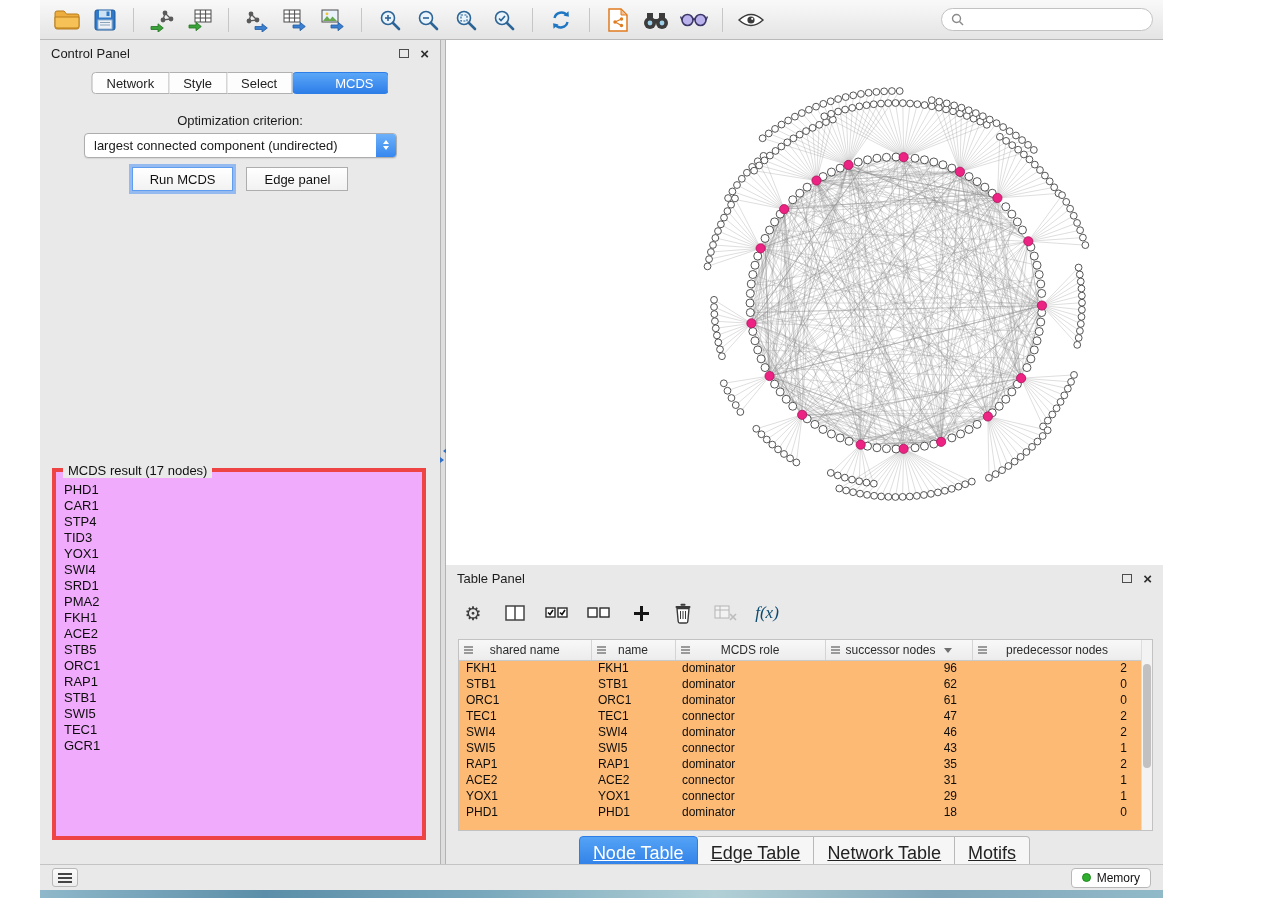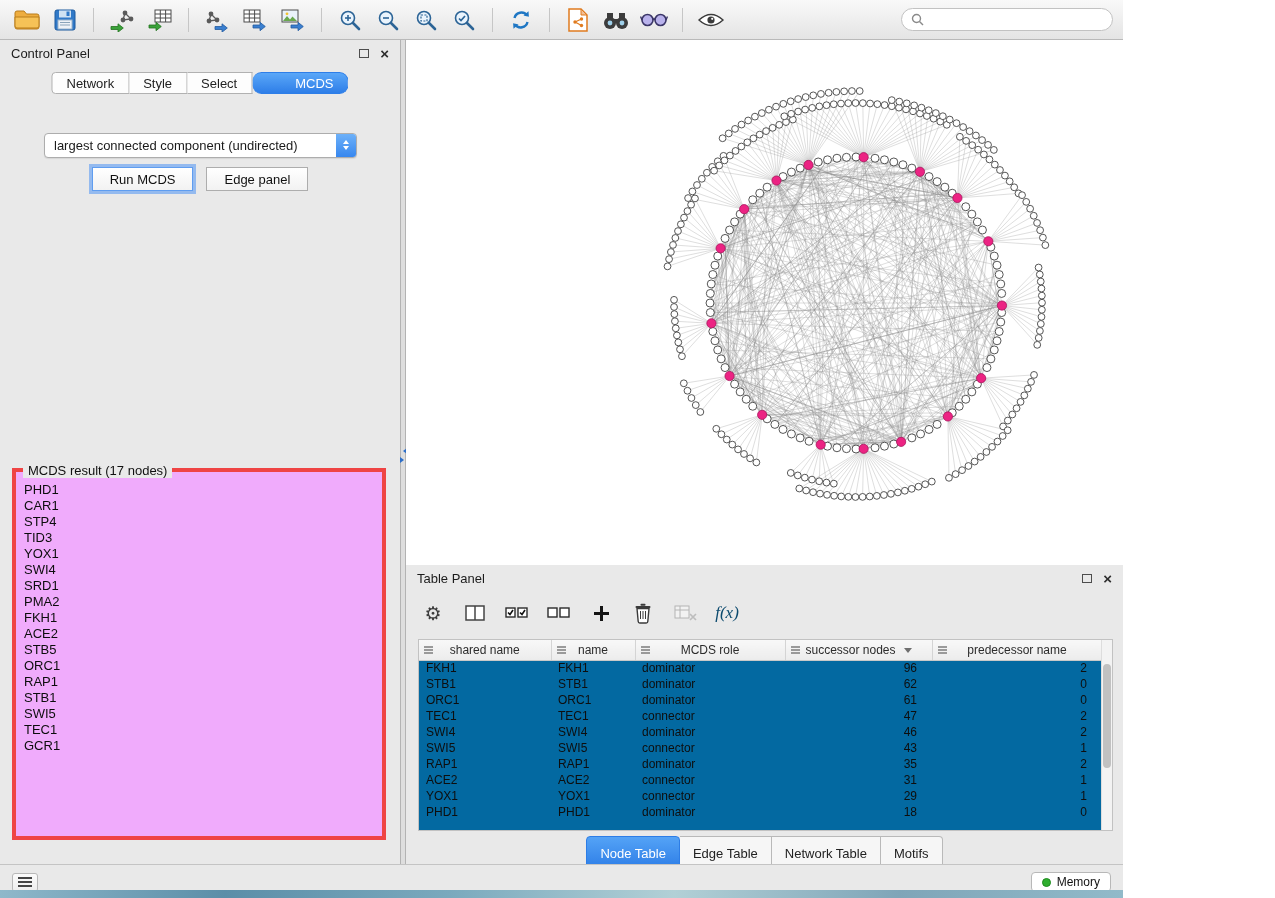--- a/index.html
+++ b/index.html
@@ -1,36 +1,36 @@
 <!DOCTYPE html>
 <html><head>
 <meta charset="utf-8">
 <style>
   *{margin:0;padding:0;box-sizing:border-box;}
   html,body{width:1275px;height:898px;overflow:hidden;}
-  .app{position:relative;width:1123px;height:898px;background:#e9e9e9;font-family:"Liberation Sans",sans-serif;color:#1a1a1a;-webkit-font-smoothing:antialiased;}
+  .app{position:relative;width:1123px;height:898px;background:#e9e9e9;font-family:"Liberation Sans",sans-serif;color:#1a1a1a;margin-left:40px;-webkit-font-smoothing:antialiased;}
 
   
   .toolbar{position:absolute;left:0;top:0;right:0;height:40px;background:linear-gradient(#f9f9f9,#e4e4e4);border-bottom:1px solid #b9b9b9;display:flex;align-items:center;padding:0 10px;gap:4px;}
   .tbtn{width:34px;height:30px;display:flex;align-items:center;justify-content:center;border-radius:4px;flex:0 0 auto;}
   .tsep{width:1px;height:24px;background:#c6c6c6;margin:0 7px;flex:0 0 auto;}
   .search-box{margin-left:auto;width:212px;height:23px;background:#fff;border:1px solid #c2c2c2;border-radius:12px;display:flex;align-items:center;padding:0 9px;gap:6px;}
   .search-box input{border:none;outline:none;flex:1;font-size:12px;background:transparent;font-family:"Liberation Sans",sans-serif;}
 
   
   .control-panel{position:absolute;top:40px;left:0;width:401px;height:824px;background:#e9e9e9;border-right:1px solid #b3b3b3;}
   .panel-header{height:26px;display:flex;align-items:center;padding:0 11px;font-size:13px;color:#1c1c1c;}
   .win-btns{margin-left:auto;display:flex;align-items:center;gap:11px;}
   .float-box{width:10px;height:9px;border:1.6px solid #4d4d4d;display:inline-block;}
   .close-x{font-size:15px;font-weight:bold;color:#2e2e2e;line-height:1;}
   .cp-tabs{position:absolute;top:32px;left:50%;transform:translateX(-50%);display:flex;}
   .cp-tab{height:22px;padding:0 14px;font-size:13px;display:flex;align-items:center;background:#fdfdfd;border:1px solid #b1b1b1;border-left:none;color:#222;white-space:nowrap;}
   .cp-tab:first-child{border-left:1px solid #b1b1b1;border-radius:4px 0 0 4px;}
   .cp-tab:last-child{border-radius:0 4px 4px 0;}
-  .cp-tab.active{background:linear-gradient(#5aa7f8,#2e7ee8);border-color:#2e7ee8;color:#fff;border-radius:9px;padding-left:43px;}
+  .cp-tab.active{background:linear-gradient(#5aa7f8,#2e7ee8);border-color:#2e7ee8;color:#fff;border-radius:4px;padding-left:43px;}
   .opt-label{position:absolute;top:73px;left:0;width:100%;text-align:center;font-size:13px;}
   .dropdown{position:absolute;top:93px;left:44px;width:313px;height:25px;background:#fff;border:1px solid #adadad;border-radius:4px;font-size:13px;display:flex;align-items:center;padding-left:9px;box-shadow:0 1px 1px rgba(0,0,0,.08);}
   .dd-cap{position:absolute;right:0;top:0;bottom:0;width:20px;background:linear-gradient(#6db1f9,#3787ef);border-radius:0 3px 3px 0;display:flex;flex-direction:column;align-items:center;justify-content:center;gap:2px;}
   .dd-up{width:0;height:0;border:3.5px solid transparent;border-bottom:4.5px solid #fff;margin-top:-2px;}
   .dd-down{width:0;height:0;border:3.5px solid transparent;border-top:4.5px solid #fff;}
   .btn-row{position:absolute;top:127px;left:0;width:100%;display:flex;justify-content:center;gap:13px;}
   .pbtn{height:24px;padding:0 17px;background:linear-gradient(#ffffff,#f2f2f2);border:1px solid #adadad;border-radius:0;font-size:13px;display:flex;align-items:center;color:#111;}
   .pbtn.focused{box-shadow:0 0 0 3px rgba(91,155,243,.6);border-color:#5f9df0;}
   .mcds-box{position:absolute;top:428px;left:12px;width:374px;height:372px;border:4px solid #ef4444;background:#f0abfc;}
   .mcds-legend{position:absolute;top:-9px;left:7px;background:#e9e9e9;padding:0 5px;font-size:13px;color:#111;}
@@ -53,37 +53,37 @@
   .light.green{background:#28c840;border:0.5px solid #1da62f;}
   .net-title{position:absolute;left:0;right:0;text-align:center;font-size:13px;color:#111;}
   .network-canvas{display:block;width:869px;height:503px;background:#fff;}
 
   
   .table-panel{position:absolute;left:406px;top:565px;right:0;height:299px;background:#e9e9e9;}
   .tp-toolbar{position:absolute;top:26px;left:14px;right:14px;height:44px;display:flex;align-items:center;gap:16px;}
   .ticon{min-width:26px;height:26px;display:flex;align-items:center;justify-content:center;}
   .gear-glyph{font-size:19px;color:#3d3d3d;line-height:1;}
   .fx-label{font-family:"Liberation Serif",serif;font-style:italic;font-size:17px;color:#0c4a6e;}
-  .table-wrap{position:absolute;top:74px;left:12px;right:10px;height:192px;background:#0369a1;border:1px solid #c2c2c2;overflow:hidden;}
+  .table-wrap{position:absolute;top:74px;left:12px;right:10px;height:192px;background:#fdba74;border:1px solid #c2c2c2;overflow:hidden;}
   table{border-collapse:collapse;table-layout:fixed;width:836px;font-size:12px;}
   thead th{height:20px;background:linear-gradient(#f8f8f8,#ececec);border-right:1px solid #d4d4d4;border-bottom:1px solid #c9c9c9;font-weight:normal;font-size:12px;color:#2c2c2c;text-align:center;position:relative;padding:0 4px;white-space:nowrap;}
   .hicn{position:absolute;left:5px;top:50%;transform:translateY(-50%);line-height:0;}
   .harrow{display:inline-block;width:0;height:0;border:4px solid transparent;border-top:5px solid #6f6f6f;vertical-align:middle;margin-left:8px;position:relative;top:2px;}
   tbody td{height:16px;padding:0 7px;white-space:nowrap;overflow:hidden;color:#0e0e0e;}
   td.num{text-align:right;padding-right:15px;}
   .vscroll{position:absolute;top:0;right:0;bottom:0;width:11px;background:#f3f3f3;border-left:1px solid #ddd;}
   .vthumb{position:absolute;top:24px;left:1px;width:8px;height:104px;background:#c1c1c1;border-radius:4px;}
   .table-tabs{position:absolute;top:271px;left:0;right:0;display:flex;justify-content:center;}
-  .ttab{height:19px;padding:16px 13px;font-size:13px;display:flex;align-items:center;background:#f6f6f6;border:1px solid #b9b9b9;border-left:none;color:#222;}
+  .ttab{height:19px;padding:16px 13px;font-size:18px;display:flex;align-items:center;background:#f6f6f6;border:1px solid #b9b9b9;border-left:none;color:#222;text-decoration:underline;}
   .ttab:first-child{border-left:1px solid #b9b9b9;border-radius:4px 0 0 4px;}
   .ttab:last-child{border-radius:0 4px 4px 0;}
   .ttab.active{background:linear-gradient(#54a3f6,#2d7de6);border-color:#2d7de6;color:#fff;border-radius:4px;}
 
   
-  .status-bar{position:absolute;left:0;top:864px;width:100%;height:26px;background:#e9e9e9;border-top:1px solid #c4c4c4;display:flex;align-items:center;padding:17px 12px;gap:44px;}
+  .status-bar{position:absolute;left:0;top:864px;width:100%;height:26px;background:#e9e9e9;border-top:1px solid #c4c4c4;display:flex;align-items:center;padding:8px 12px;gap:44px;}
   .menu-btn{width:26px;height:19px;background:linear-gradient(#fbfbfb,#ededed);border:1px solid #b8b8b8;border-radius:3px;display:flex;align-items:center;justify-content:center;}
   .memory-btn{margin-left:auto;height:20px;padding:0 10px;background:#fff;border:1px solid #b8b8b8;border-radius:4px;display:flex;align-items:center;gap:6px;font-size:12px;color:#111;}
   .mem-dot{width:9px;height:9px;border-radius:50%;background:#2fae2f;border:1px solid #1d8a1d;}
   .wallpaper{position:absolute;left:0;top:890px;width:100%;height:8px;background:linear-gradient(90deg,#8fb8ca,#5b8ea8,#7aa9bd,#b2d0d6,#7fa5b8,#91bac9);}
 </style>
 </head>
 <body>
 
 <div class="app">
 
@@ -246,20 +246,21 @@
         <span class="float-box"></span>
         <span class="close-x">×</span>
       </span>
     </div>
     <div class="cp-tabs">
       <div class="cp-tab">Network</div>
       <div class="cp-tab">Style</div>
       <div class="cp-tab">Select</div>
       <div class="cp-tab active">MCDS</div>
     </div>
+    <div class="opt-label">Optimization criterion:</div>
     <div class="dropdown">
       <span>largest connected component (undirected)</span>
       <span class="dd-cap">
           <span class="dd-up"></span>
           <span class="dd-down"></span>
         </span>
     </div>
     <div class="btn-row">
       <div class="pbtn focused">Run MCDS</div>
       <div class="pbtn">Edge panel</div>
@@ -1327,21 +1328,21 @@
                     <rect y="6" width="9" height="2" fill="#9a9a9a"></rect>
                   </svg></span>
               <span>successor nodes</span><span class="harrow"></span>
             </th>
             <th>
               <span class="hicn"><svg width="9" height="8">
                     <rect width="9" height="2" fill="#9a9a9a"></rect>
                     <rect y="3" width="9" height="2" fill="#9a9a9a"></rect>
                     <rect y="6" width="9" height="2" fill="#9a9a9a"></rect>
                   </svg></span>
-              <span>predecessor name</span>
+              <span>predecessor nodes</span>
             </th>
             <th></th>
           </tr>
         </thead>
         <tbody>
             <tr>
               <td>FKH1</td>
               <td>FKH1</td>
               <td>dominator</td>
               <td class="num">96</td>

